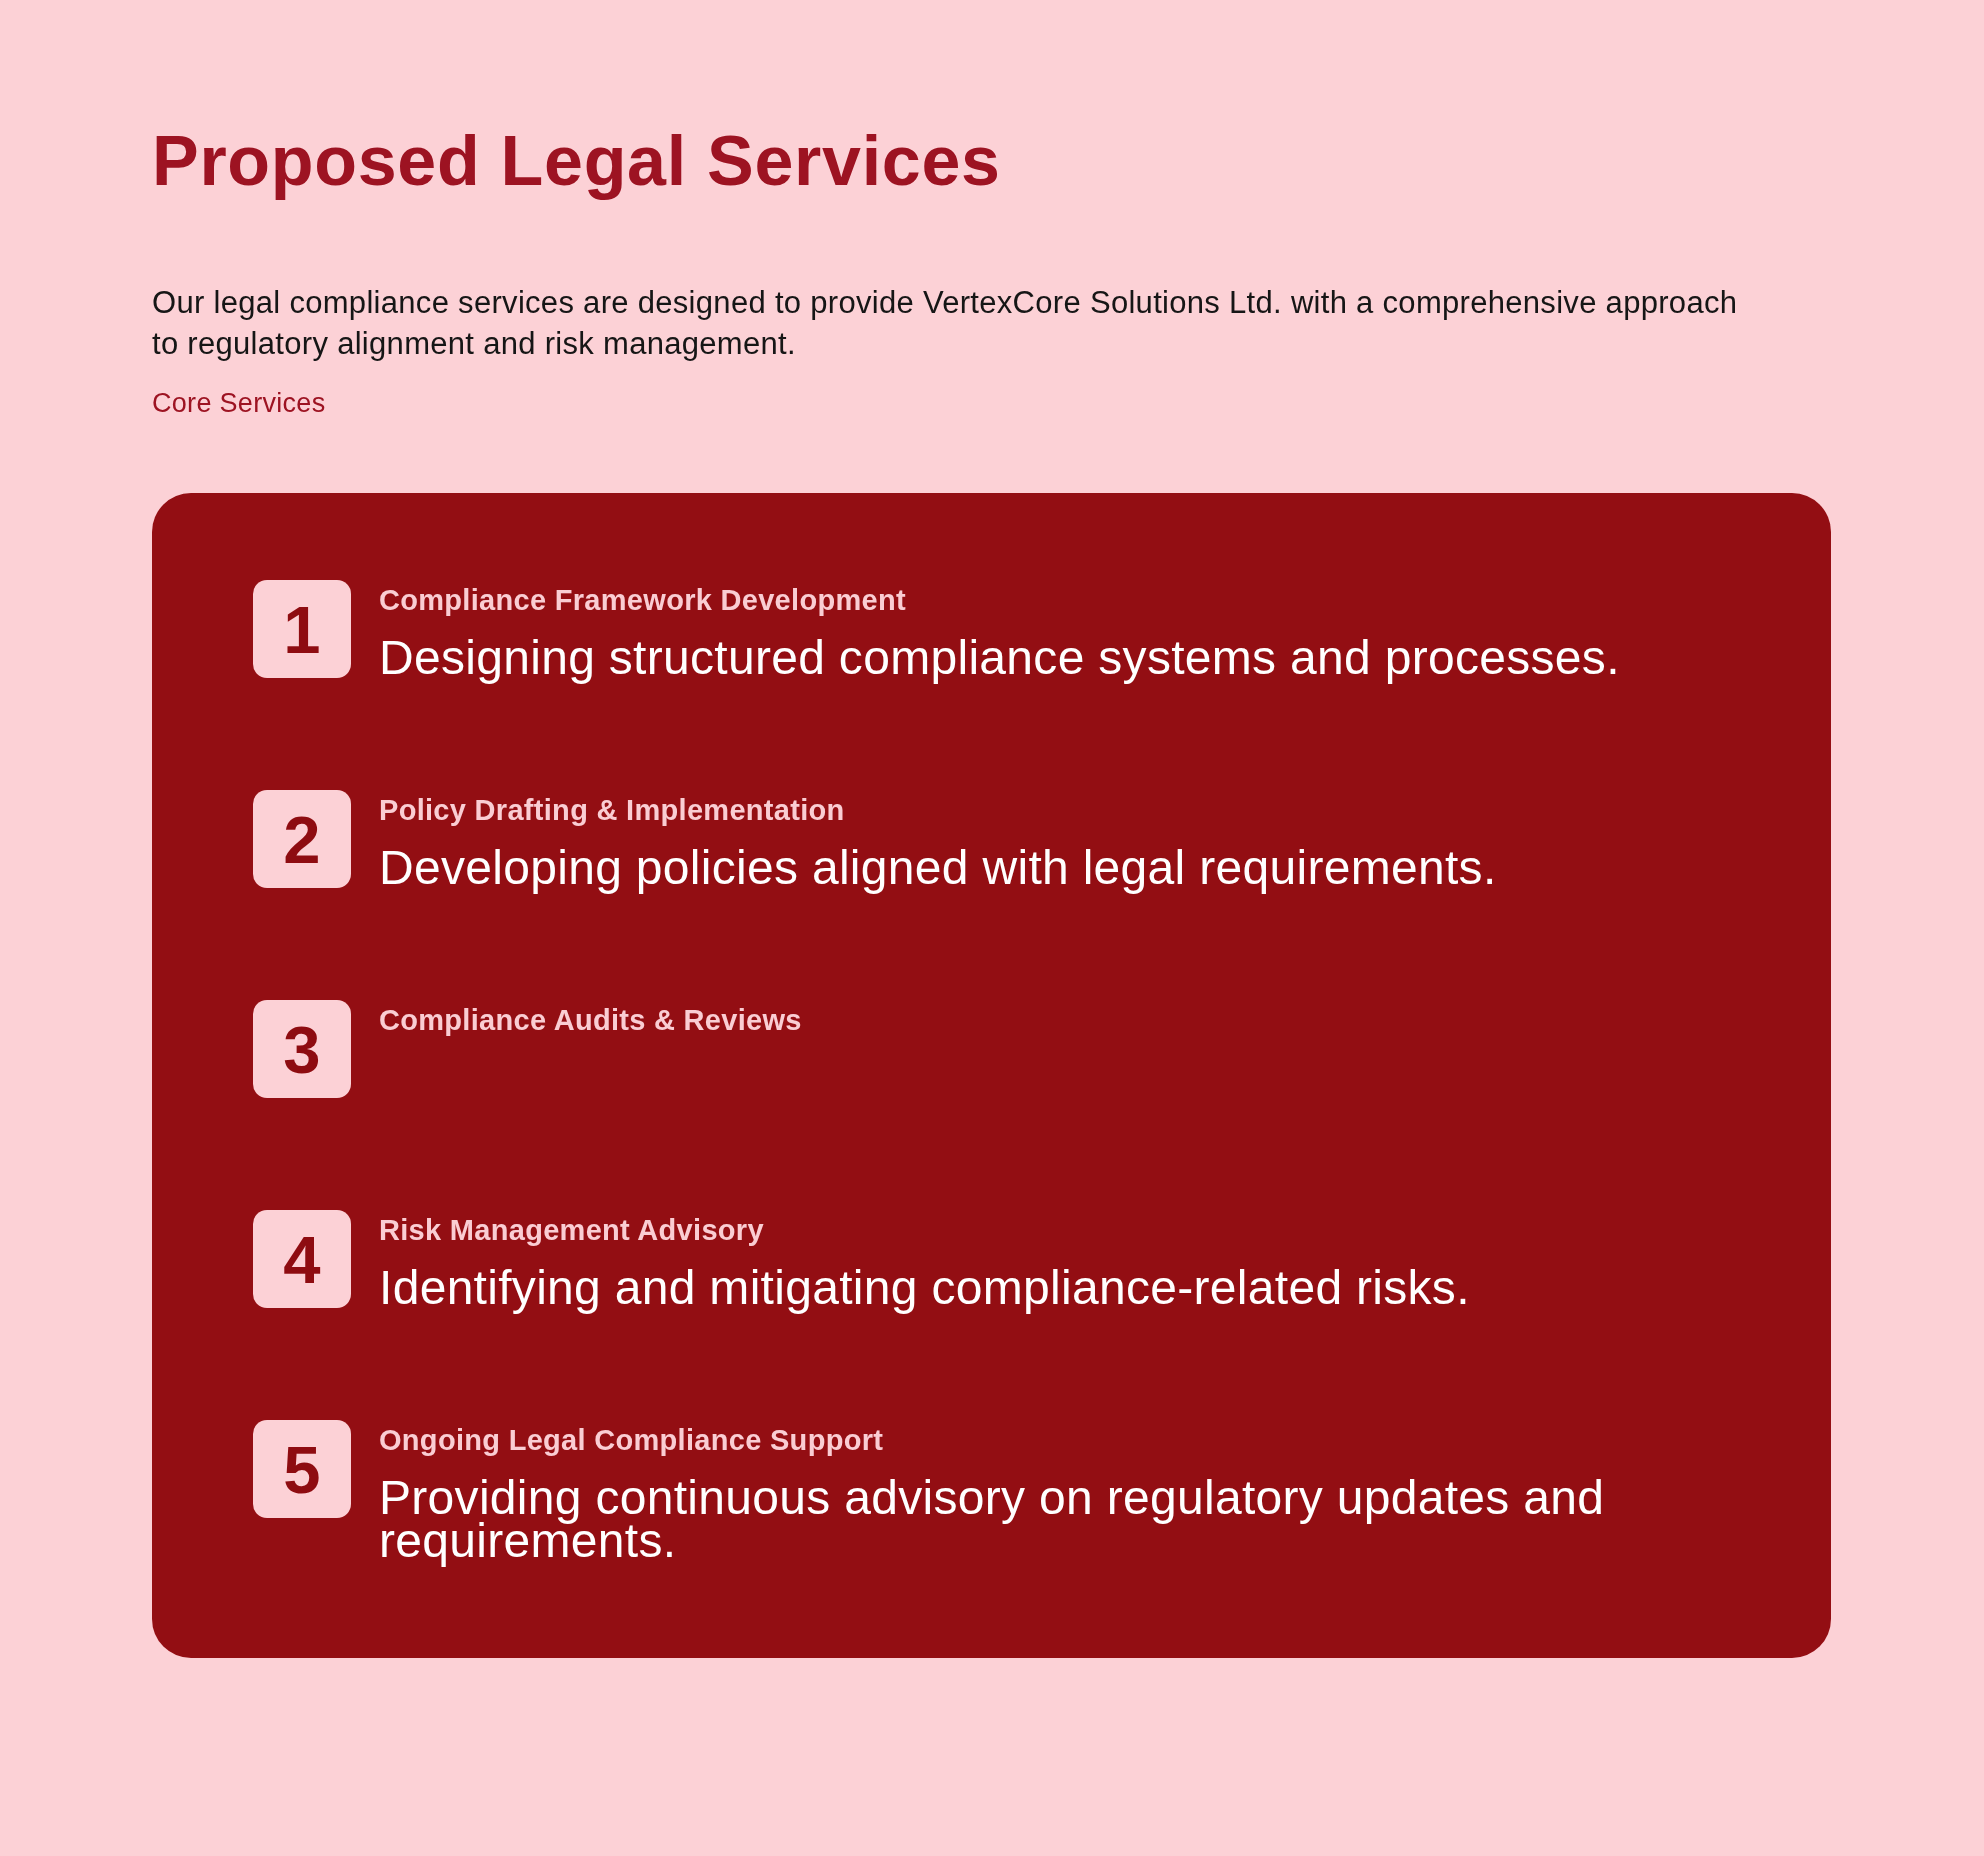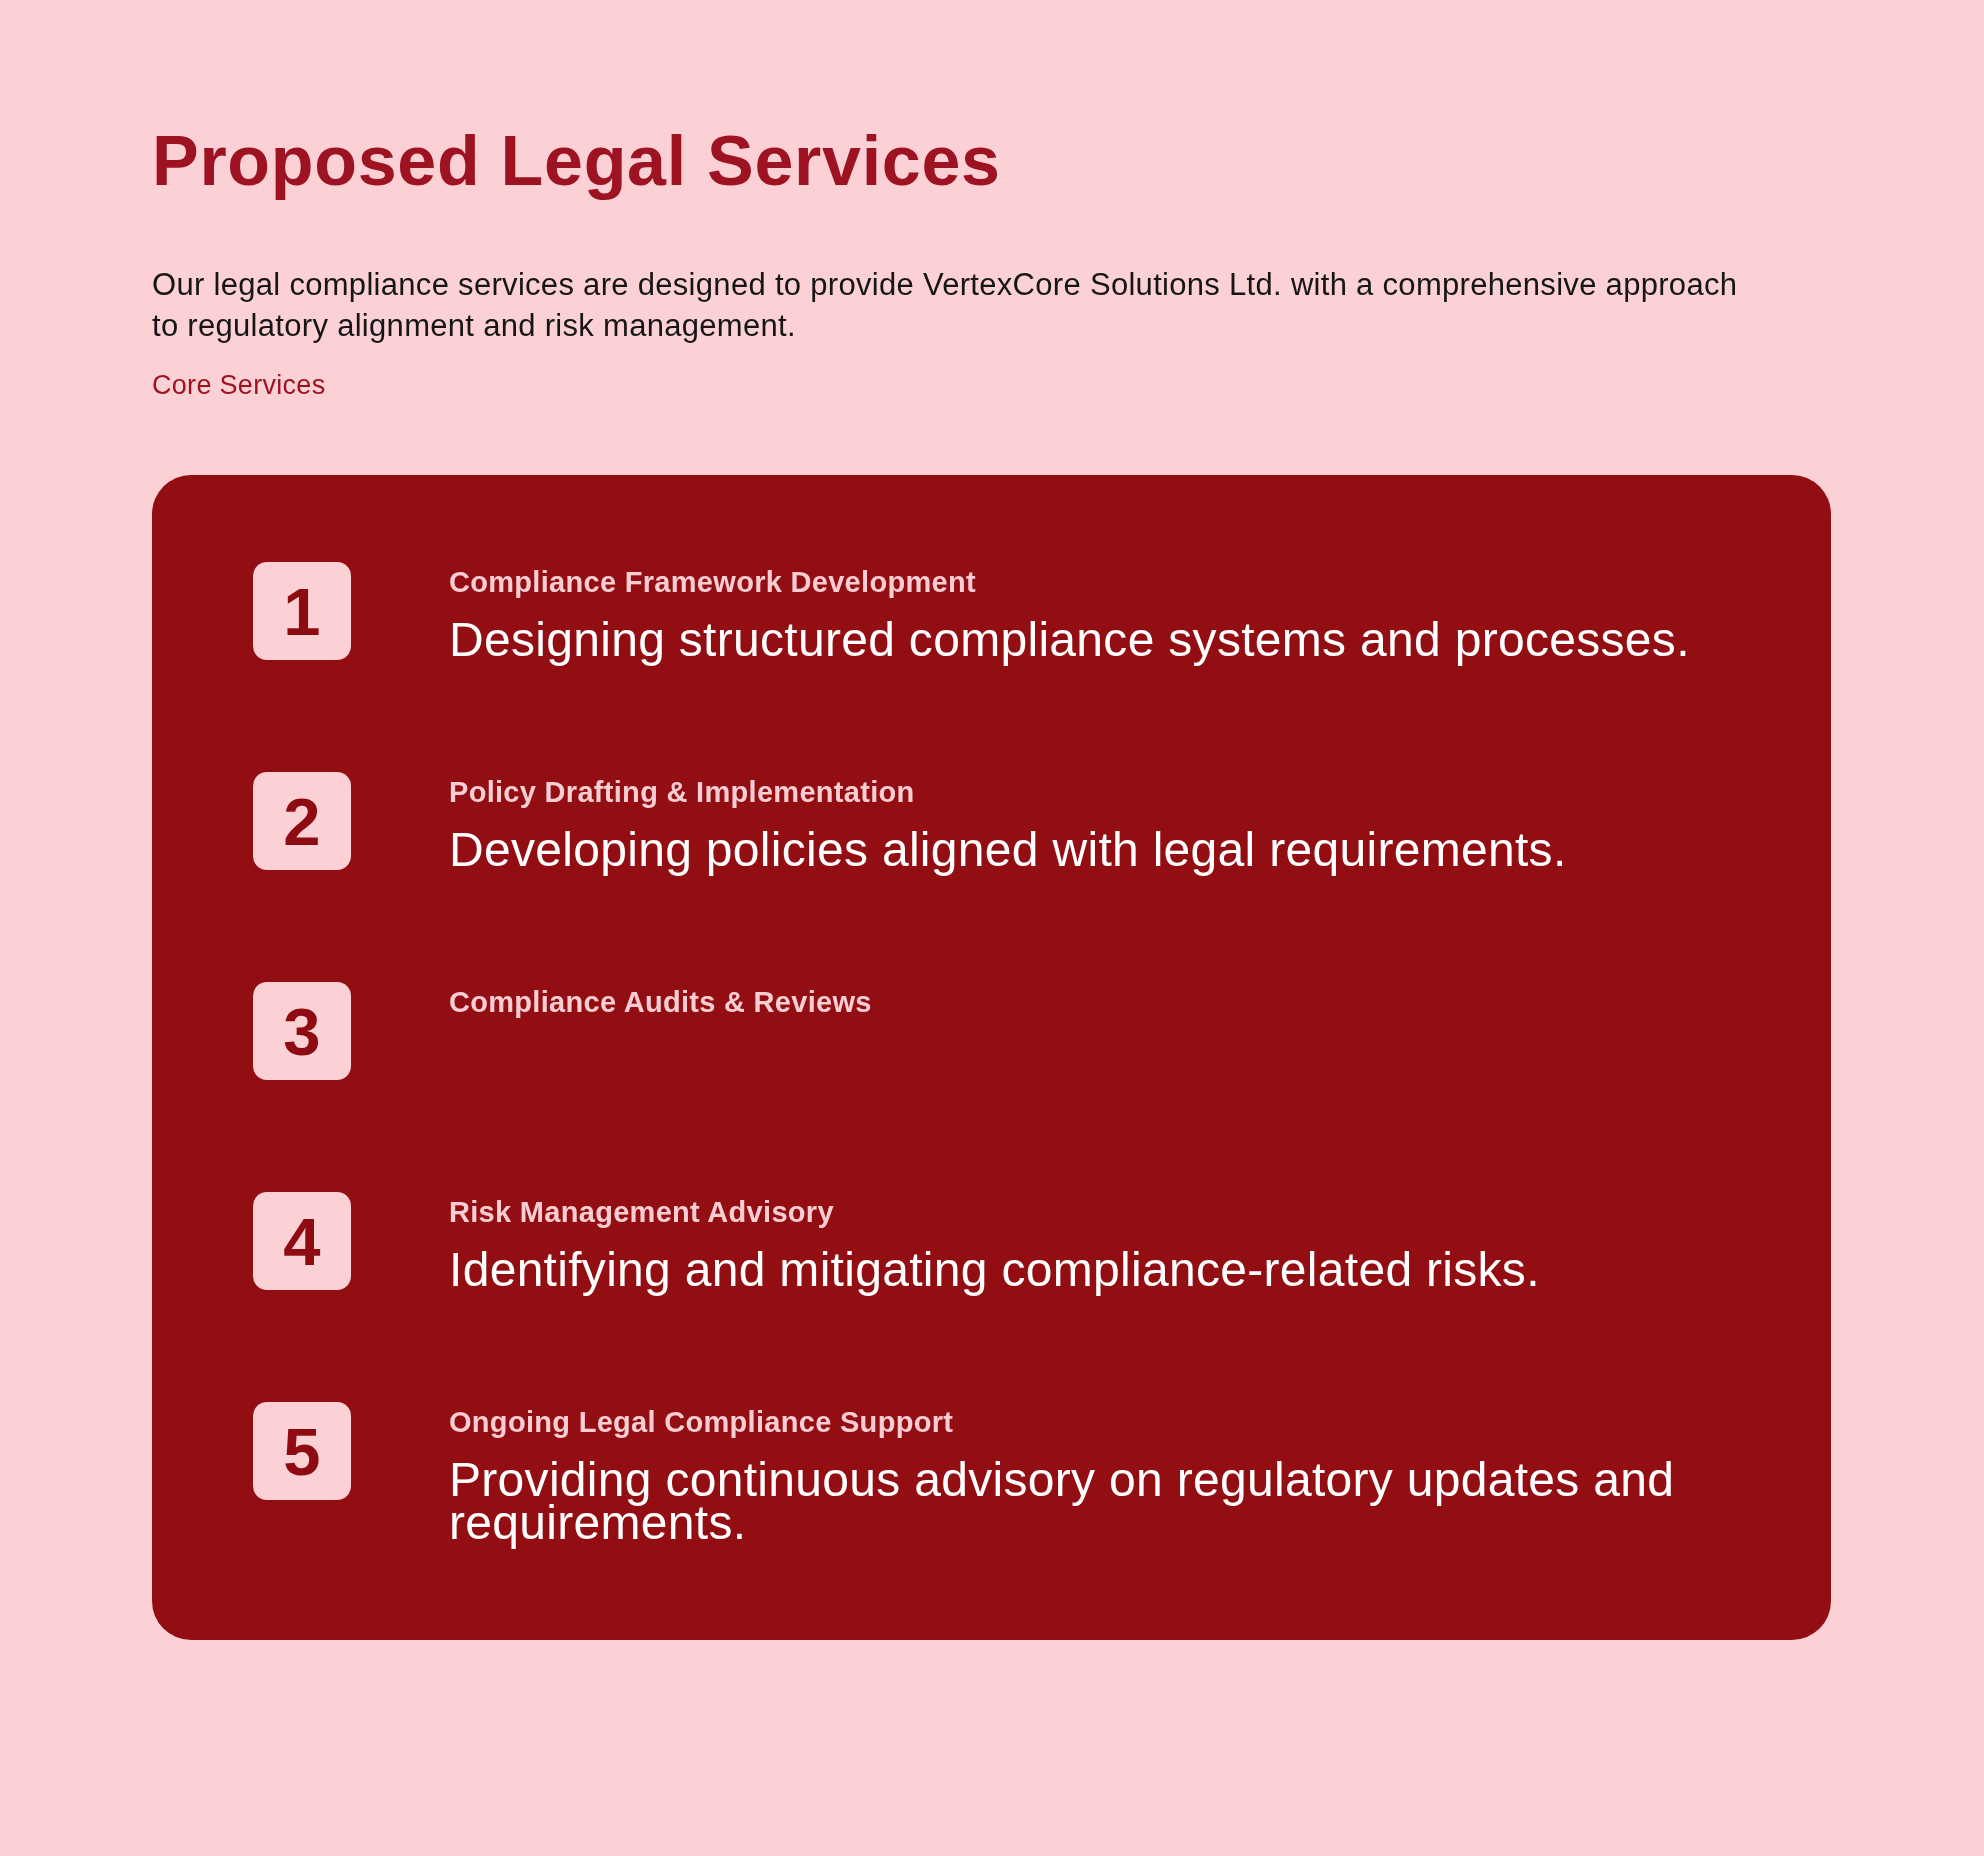--- a/index.html
+++ b/index.html
@@ -19,21 +19,21 @@
   }
   .page-title {
     margin: 0;
     font-size: 70px;
     line-height: 84px;
     font-weight: 700;
     color: #9D1322;
     letter-spacing: 0.7px;
   }
   .intro {
-    margin: 61px 0 0 0;
+    margin: 79px 0 0 0;
     width: 1785px;
     font-size: 31px;
     line-height: 41px;
     color: #161616;
     white-space: pre-line;
     letter-spacing: 0.3px;
   }
   .section-heading {
     margin: 23px 0 0 0;
     font-size: 27px;
@@ -67,21 +67,21 @@
     align-items: center;
     justify-content: center;
   }
   .service-number {
     font-size: 67px;
     font-weight: 700;
     color: #8E0C11;
     line-height: 1;
   }
   .service-text {
-    margin-left: 98px;
+    margin-left: 28px;
     padding-top: 2.8px;
   }
   .service-title {
     font-size: 29px;
     line-height: 34px;
     font-weight: 700;
     color: #FACDD3;
     letter-spacing: 0.3px;
   }
   .service-description {

